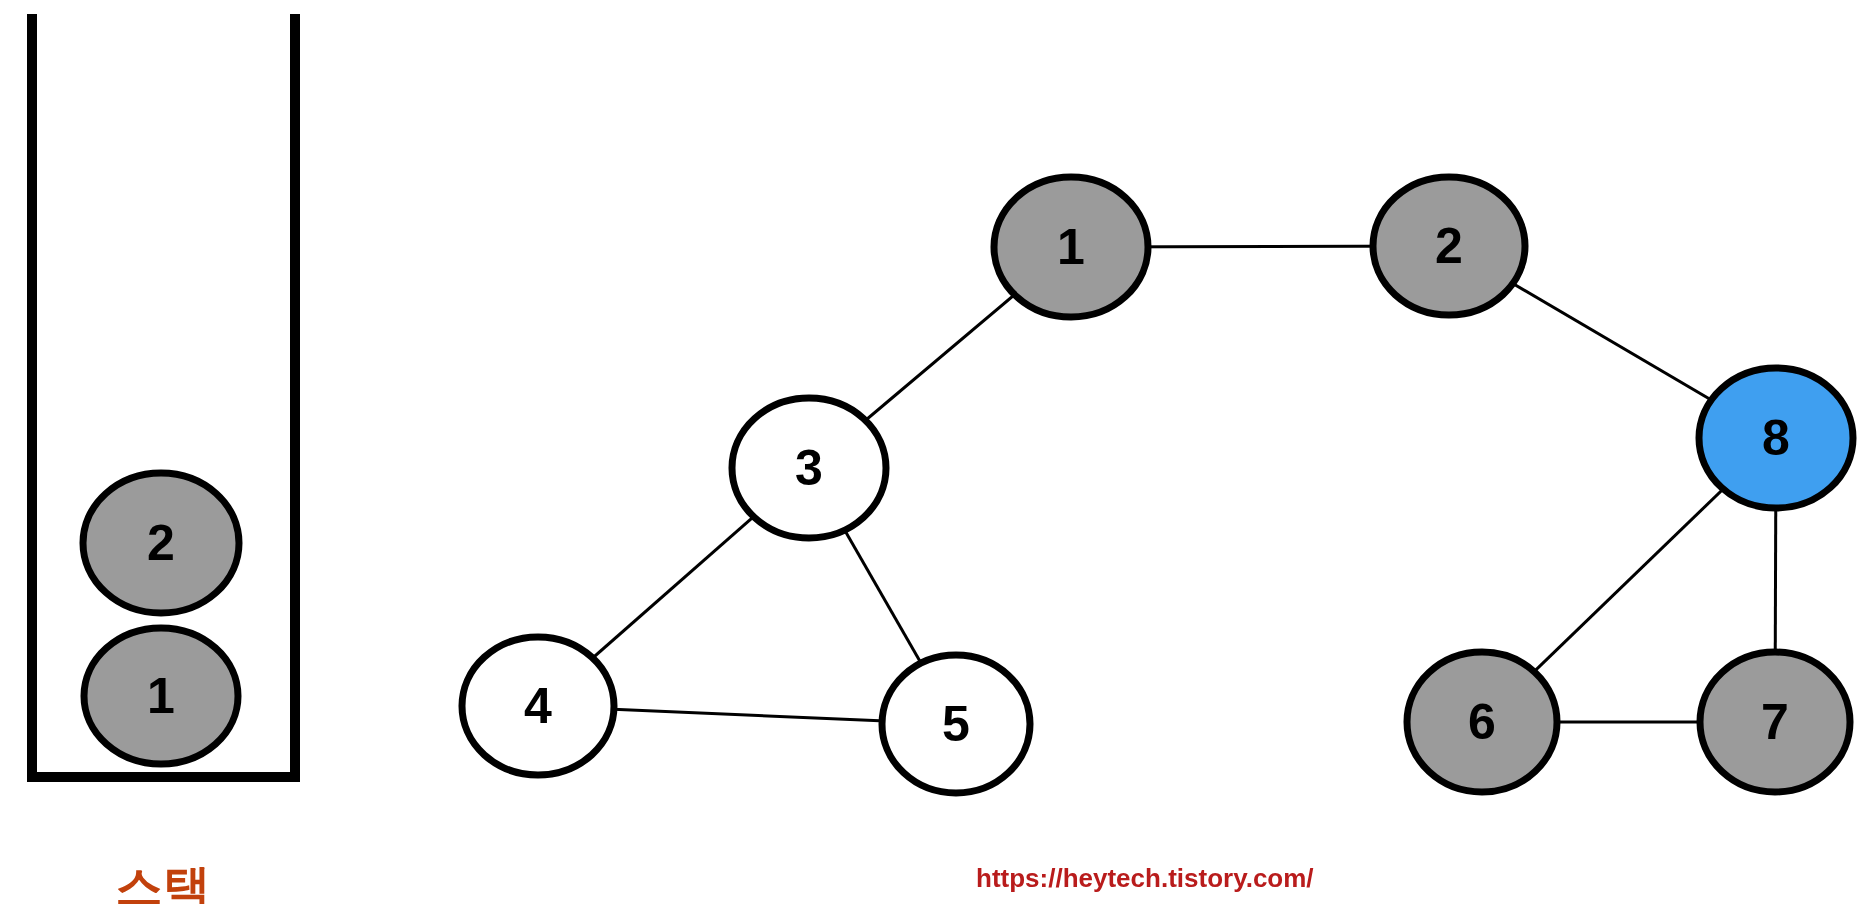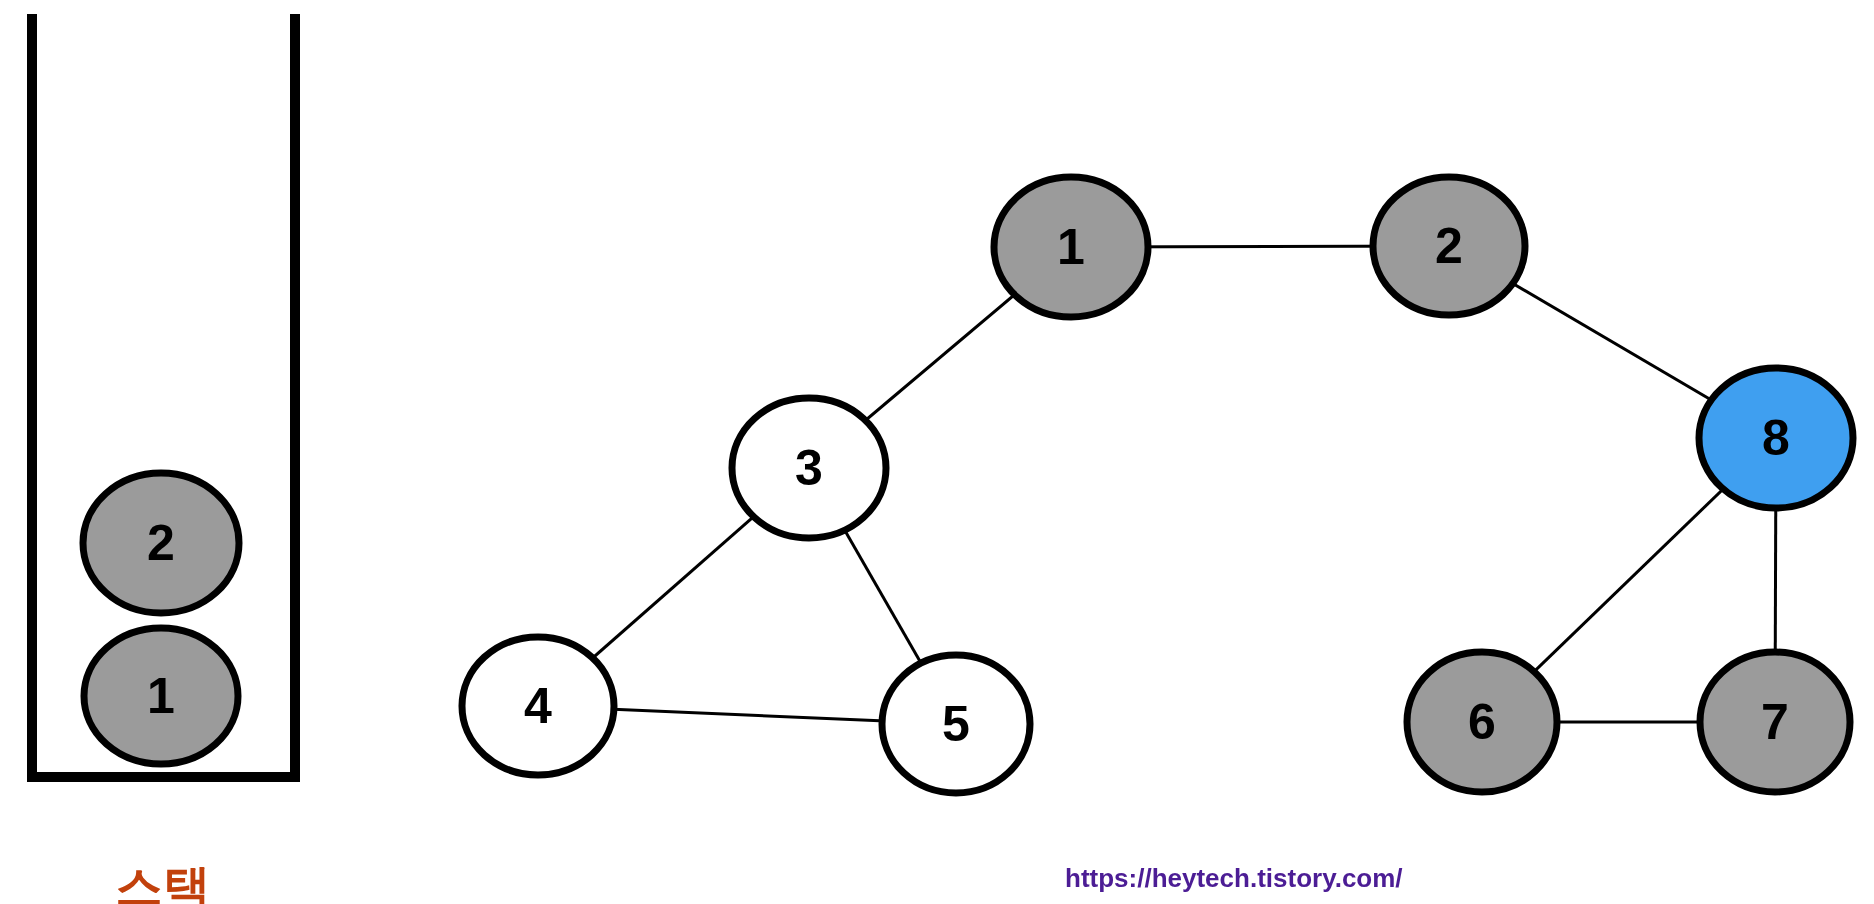--- a/index.html
+++ b/index.html
@@ -33,25 +33,25 @@
     width: 273px;
     text-align: center;
     font-size: 47px;
     font-weight: bold;
     color: #c2410c;
     letter-spacing: 1px;
     margin-top: 32px;
   }
   .footer-url {
     position: absolute;
-    left: 1065px;
+    left: 976px;
     top: 863px;
     font-size: 26px;
     font-weight: bold;
-    color: #4c1d95;
+    color: #b91c1c;
   }
 </style>
 </head>
 <body>
 
 <div class="canvas">
   <svg id="diagram-svg" width="1874" height="904" viewBox="0 0 1874 904">
       <rect x="27" y="14" width="10" height="768" fill="#000000"></rect>
       <rect x="290" y="14" width="10" height="768" fill="#000000"></rect>
       <rect x="27" y="772" width="273" height="10" fill="#000000"></rect>

